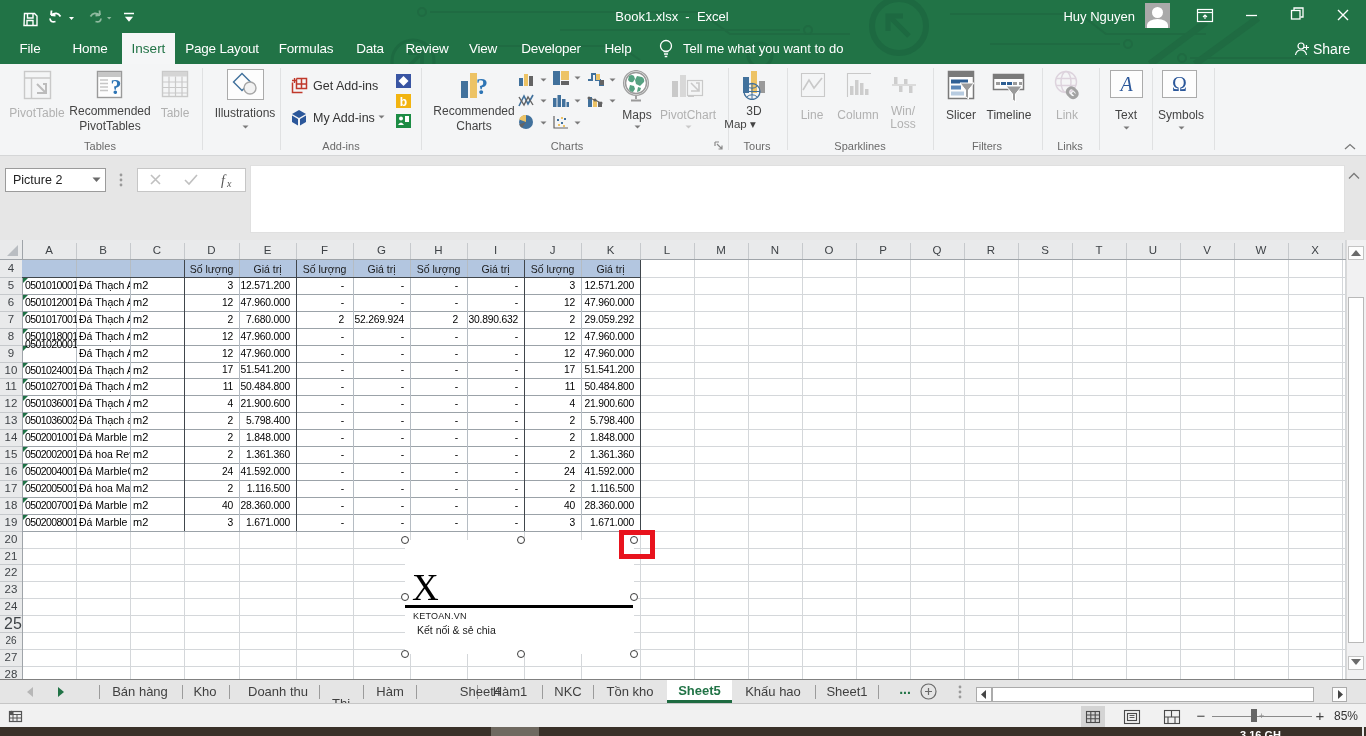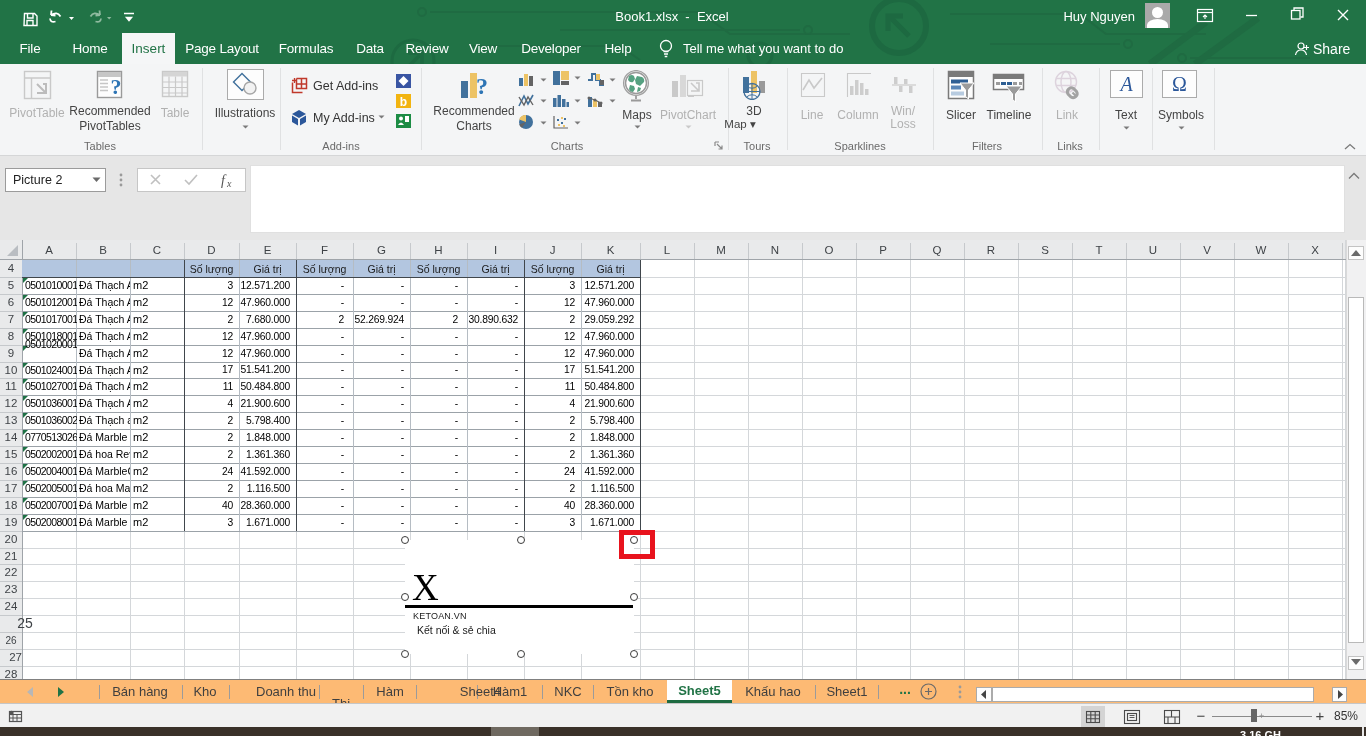--- a/index.html
+++ b/index.html
@@ -428,23 +428,23 @@
 <div class="ab" style="left:0;top:206px;width:22px;height:17px;font-size:11.5px;color:#3f4347;text-align:center;line-height:17px">15</div>
 <div class="ab" style="left:0;top:223px;width:22px;height:17px;font-size:11.5px;color:#3f4347;text-align:center;line-height:17px">16</div>
 <div class="ab" style="left:0;top:240px;width:22px;height:17px;font-size:11.5px;color:#3f4347;text-align:center;line-height:17px">17</div>
 <div class="ab" style="left:0;top:257px;width:22px;height:17px;font-size:11.5px;color:#3f4347;text-align:center;line-height:17px">18</div>
 <div class="ab" style="left:0;top:274px;width:22px;height:17px;font-size:11.5px;color:#3f4347;text-align:center;line-height:17px">19</div>
 <div class="ab" style="left:0;top:291px;width:22px;height:17px;font-size:11.5px;color:#3f4347;text-align:center;line-height:17px">20</div>
 <div class="ab" style="left:0;top:308px;width:22px;height:17px;font-size:11.5px;color:#3f4347;text-align:center;line-height:17px">21</div>
 <div class="ab" style="left:0;top:324px;width:22px;height:17px;font-size:11.5px;color:#3f4347;text-align:center;line-height:17px">22</div>
 <div class="ab" style="left:0;top:341px;width:22px;height:17px;font-size:11.5px;color:#3f4347;text-align:center;line-height:17px">23</div>
 <div class="ab" style="left:0;top:358px;width:22px;height:17px;font-size:11.5px;color:#3f4347;text-align:center;line-height:17px">24</div>
-<div class="ab" style="left:14px;top:375px;width:22px;height:17px;font-size:14px;color:#3f4347;text-align:center;line-height:17px">25</div>
+<div class="ab" style="left:4px;top:375px;width:22px;height:17px;font-size:16px;color:#3f4347;line-height:17px">25</div>
 <div class="ab" style="left:0;top:392px;width:22px;height:17px;font-size:10px;color:#3f4347;text-align:center;line-height:17px">26</div>
-<div class="ab" style="left:0;top:409px;width:22px;height:17px;font-size:11.5px;color:#3f4347;text-align:right;line-height:17px">27</div>
+<div class="ab" style="left:0;top:409px;width:22px;height:17px;font-size:11.5px;color:#3f4347;text-align:center;line-height:17px">27</div>
 <div class="ab" style="left:0;top:426px;width:22px;height:17px;font-size:11.5px;color:#3f4347;text-align:center;line-height:17px">28</div>
 <div class="ab" style="left:22px;top:20px;width:618px;height:17px;background:#b3c6e0"></div>
 <div class="ab" style="left:184px;top:20px;width:55px;height:17px;font-size:10.5px;color:#1a1a1a;text-align:center;line-height:18px">Số lượng</div>
 <div class="ab" style="left:239px;top:20px;width:57px;height:17px;font-size:10.5px;color:#1a1a1a;text-align:center;line-height:18px">Giá trị</div>
 <div class="ab" style="left:296px;top:20px;width:57px;height:17px;font-size:10.5px;color:#1a1a1a;text-align:center;line-height:18px">Số lượng</div>
 <div class="ab" style="left:353px;top:20px;width:57px;height:17px;font-size:10.5px;color:#1a1a1a;text-align:center;line-height:18px">Giá trị</div>
 <div class="ab" style="left:410px;top:20px;width:57px;height:17px;font-size:10.5px;color:#1a1a1a;text-align:center;line-height:18px">Số lượng</div>
 <div class="ab" style="left:467px;top:20px;width:57px;height:17px;font-size:10.5px;color:#1a1a1a;text-align:center;line-height:18px">Giá trị</div>
 <div class="ab" style="left:524px;top:20px;width:57px;height:17px;font-size:10.5px;color:#1a1a1a;text-align:center;line-height:18px">Số lượng</div>
 <div class="ab" style="left:581px;top:20px;width:59px;height:17px;font-size:10.5px;color:#1a1a1a;text-align:center;line-height:18px">Giá trị</div>
@@ -576,21 +576,21 @@
 <div class="ab" style="left:239px;top:172px;width:51px;height:17px;font-size:10.3px;letter-spacing:-0.2px;color:#000;text-align:right;line-height:17px">5.798.400</div>
 <div class="ab" style="left:296px;top:172px;width:48px;height:17px;font-size:10.3px;letter-spacing:-0.2px;color:#000;text-align:right;line-height:17px">-</div>
 <div class="ab" style="left:353px;top:172px;width:51px;height:17px;font-size:10.3px;letter-spacing:-0.2px;color:#000;text-align:right;line-height:17px">-</div>
 <div class="ab" style="left:410px;top:172px;width:48px;height:17px;font-size:10.3px;letter-spacing:-0.2px;color:#000;text-align:right;line-height:17px">-</div>
 <div class="ab" style="left:467px;top:172px;width:51px;height:17px;font-size:10.3px;letter-spacing:-0.2px;color:#000;text-align:right;line-height:17px">-</div>
 <div class="ab" style="left:524px;top:172px;width:51px;height:17px;font-size:10.3px;letter-spacing:-0.2px;color:#000;text-align:right;line-height:17px">2</div>
 <div class="ab" style="left:581px;top:172px;width:53px;height:17px;font-size:10.3px;letter-spacing:-0.2px;color:#000;text-align:right;line-height:17px">5.798.400</div>
 <svg width="6" height="6" style="position:absolute;left:23px;top:190px">
       <path d="M0 0 h5 l-5 5 z" fill="#1e7145"></path>
     </svg>
-<div class="ab" style="left:25px;top:189px;width:52px;height:17px;font-size:10.5px;color:#000;line-height:17px;letter-spacing:-0.6px;overflow:hidden">0770513026</div>
+<div class="ab" style="left:25px;top:189px;width:52px;height:17px;font-size:10.5px;color:#000;line-height:17px;letter-spacing:-0.6px;overflow:hidden">0502001001</div>
 <div class="ab" style="left:79px;top:189px;width:51px;height:17px;font-size:10.5px;color:#000;line-height:17px;white-space:nowrap;overflow:hidden">Đá Marble R</div>
 <div class="ab" style="left:133px;top:189px;width:48px;height:17px;font-size:11px;color:#000;line-height:17px">m2</div>
 <div class="ab" style="left:184px;top:189px;width:49px;height:17px;font-size:10.3px;letter-spacing:-0.2px;color:#000;text-align:right;line-height:17px">2</div>
 <div class="ab" style="left:239px;top:189px;width:51px;height:17px;font-size:10.3px;letter-spacing:-0.2px;color:#000;text-align:right;line-height:17px">1.848.000</div>
 <div class="ab" style="left:296px;top:189px;width:48px;height:17px;font-size:10.3px;letter-spacing:-0.2px;color:#000;text-align:right;line-height:17px">-</div>
 <div class="ab" style="left:353px;top:189px;width:51px;height:17px;font-size:10.3px;letter-spacing:-0.2px;color:#000;text-align:right;line-height:17px">-</div>
 <div class="ab" style="left:410px;top:189px;width:48px;height:17px;font-size:10.3px;letter-spacing:-0.2px;color:#000;text-align:right;line-height:17px">-</div>
 <div class="ab" style="left:467px;top:189px;width:51px;height:17px;font-size:10.3px;letter-spacing:-0.2px;color:#000;text-align:right;line-height:17px">-</div>
 <div class="ab" style="left:524px;top:189px;width:51px;height:17px;font-size:10.3px;letter-spacing:-0.2px;color:#000;text-align:right;line-height:17px">2</div>
 <div class="ab" style="left:581px;top:189px;width:53px;height:17px;font-size:10.3px;letter-spacing:-0.2px;color:#000;text-align:right;line-height:17px">1.848.000</div>
@@ -682,41 +682,41 @@
 <div class="ab" style="left:1348px;top:6px;width:16px;height:14px;background:#fdfdfd;border:1px solid #c3c3c3"></div>
 <svg width="10" height="6" style="position:absolute;left:1351px;top:10px">
       <path d="M5 0 l5 6 h-10 z" fill="#6a6a6a"></path>
     </svg>
 <div class="ab" style="left:1348px;top:57px;width:16px;height:346px;background:#fff;border:1px solid #b9b9b9"></div>
 <div class="ab" style="left:1348px;top:416px;width:16px;height:14px;background:#fdfdfd;border:1px solid #c3c3c3"></div>
 <svg width="10" height="6" style="position:absolute;left:1351px;top:419px">
       <path d="M5 6 l5 -6 h-10 z" fill="#6a6a6a"></path>
     </svg>
 </div>
-<div class="ab" style="left:0;top:679px;width:1366px;height:24px;background:#fdba74;border-top:1px solid #808080;overflow:hidden">
+<div class="ab" style="left:0;top:679px;width:1366px;height:24px;background:#e5e5e5;border-top:1px solid #808080;overflow:hidden">
 <svg width="10" height="10" style="position:absolute;left:26px;top:7px">
       <path d="M7 0 L1 5 L7 10 z" fill="#b7b7b7"></path>
     </svg>
 <svg width="10" height="10" style="position:absolute;left:55px;top:7px">
       <path d="M3 0 L9 5 L3 10 z" fill="#217346"></path>
     </svg>
 <div class="ab" style="left:99px;top:5px;width:1px;height:14px;background:#9b9b9b"></div>
 <div class="ab" style="left:182px;top:5px;width:1px;height:14px;background:#9b9b9b"></div>
 <div class="ab" style="left:229px;top:5px;width:1px;height:14px;background:#9b9b9b"></div>
 <div class="ab" style="left:319px;top:5px;width:1px;height:14px;background:#9b9b9b"></div>
 <div class="ab" style="left:363px;top:5px;width:1px;height:14px;background:#9b9b9b"></div>
 <div class="ab" style="left:416px;top:5px;width:1px;height:14px;background:#9b9b9b"></div>
 <div class="ab" style="left:477px;top:5px;width:1px;height:14px;background:#9b9b9b"></div>
 <div class="ab" style="left:542px;top:5px;width:1px;height:14px;background:#9b9b9b"></div>
 <div class="ab" style="left:593px;top:5px;width:1px;height:14px;background:#9b9b9b"></div>
 <div class="ab" style="left:815px;top:5px;width:1px;height:14px;background:#9b9b9b"></div>
 <div class="ab" style="left:878px;top:5px;width:1px;height:14px;background:#9b9b9b"></div>
 <div class="ab" style="left:85px;top:0;width:110px;height:23px;color:#3f3f3f;font-size:13px;text-align:center;line-height:23px">Bán hàng</div>
 <div class="ab" style="left:150px;top:0;width:110px;height:23px;color:#3f3f3f;font-size:13px;text-align:center;line-height:23px">Kho</div>
-<div class="ab" style="left:231px;top:0;width:110px;height:23px;color:#3f3f3f;font-size:13px;text-align:center;line-height:23px">Doanh thu</div>
+<div class="ab" style="left:223px;top:0;width:110px;height:23px;color:#3f3f3f;font-size:13px;text-align:center;line-height:23px">Doanh thu</div>
 <div class="ab" style="left:286px;top:12px;width:110px;height:23px;color:#3f3f3f;font-size:13px;text-align:center;line-height:23px">Thi</div>
 <div class="ab" style="left:335px;top:0;width:110px;height:23px;color:#3f3f3f;font-size:13px;text-align:center;line-height:23px">Hàm</div>
 <div class="ab" style="left:391px;top:0;width:110px;height:23px;color:#3f3f3f;font-size:13px;text-align:right;line-height:23px">Sheet4</div>
 <div class="ab" style="left:455px;top:0;width:110px;height:23px;color:#3f3f3f;font-size:13px;text-align:center;line-height:23px">Hàm1</div>
 <div class="ab" style="left:513px;top:0;width:110px;height:23px;color:#3f3f3f;font-size:13px;text-align:center;line-height:23px">NKC</div>
 <div class="ab" style="left:575px;top:0;width:110px;height:23px;color:#3f3f3f;font-size:13px;text-align:center;line-height:23px">Tồn kho</div>
 <div class="ab" style="left:718px;top:0;width:110px;height:23px;color:#3f3f3f;font-size:13px;text-align:center;line-height:23px">Khấu hao</div>
 <div class="ab" style="left:792px;top:0;width:110px;height:23px;color:#3f3f3f;font-size:13px;text-align:center;line-height:23px">Sheet1</div>
 <div class="ab" style="left:667px;top:0;width:65px;height:23px;background:#fff;border-bottom:3px solid #1e6b41"></div>
 <div class="ab" style="left:667px;top:0;width:65px;height:21px;color:#217346;font-size:13px;font-weight:bold;text-align:center;line-height:22px">Sheet5</div>

